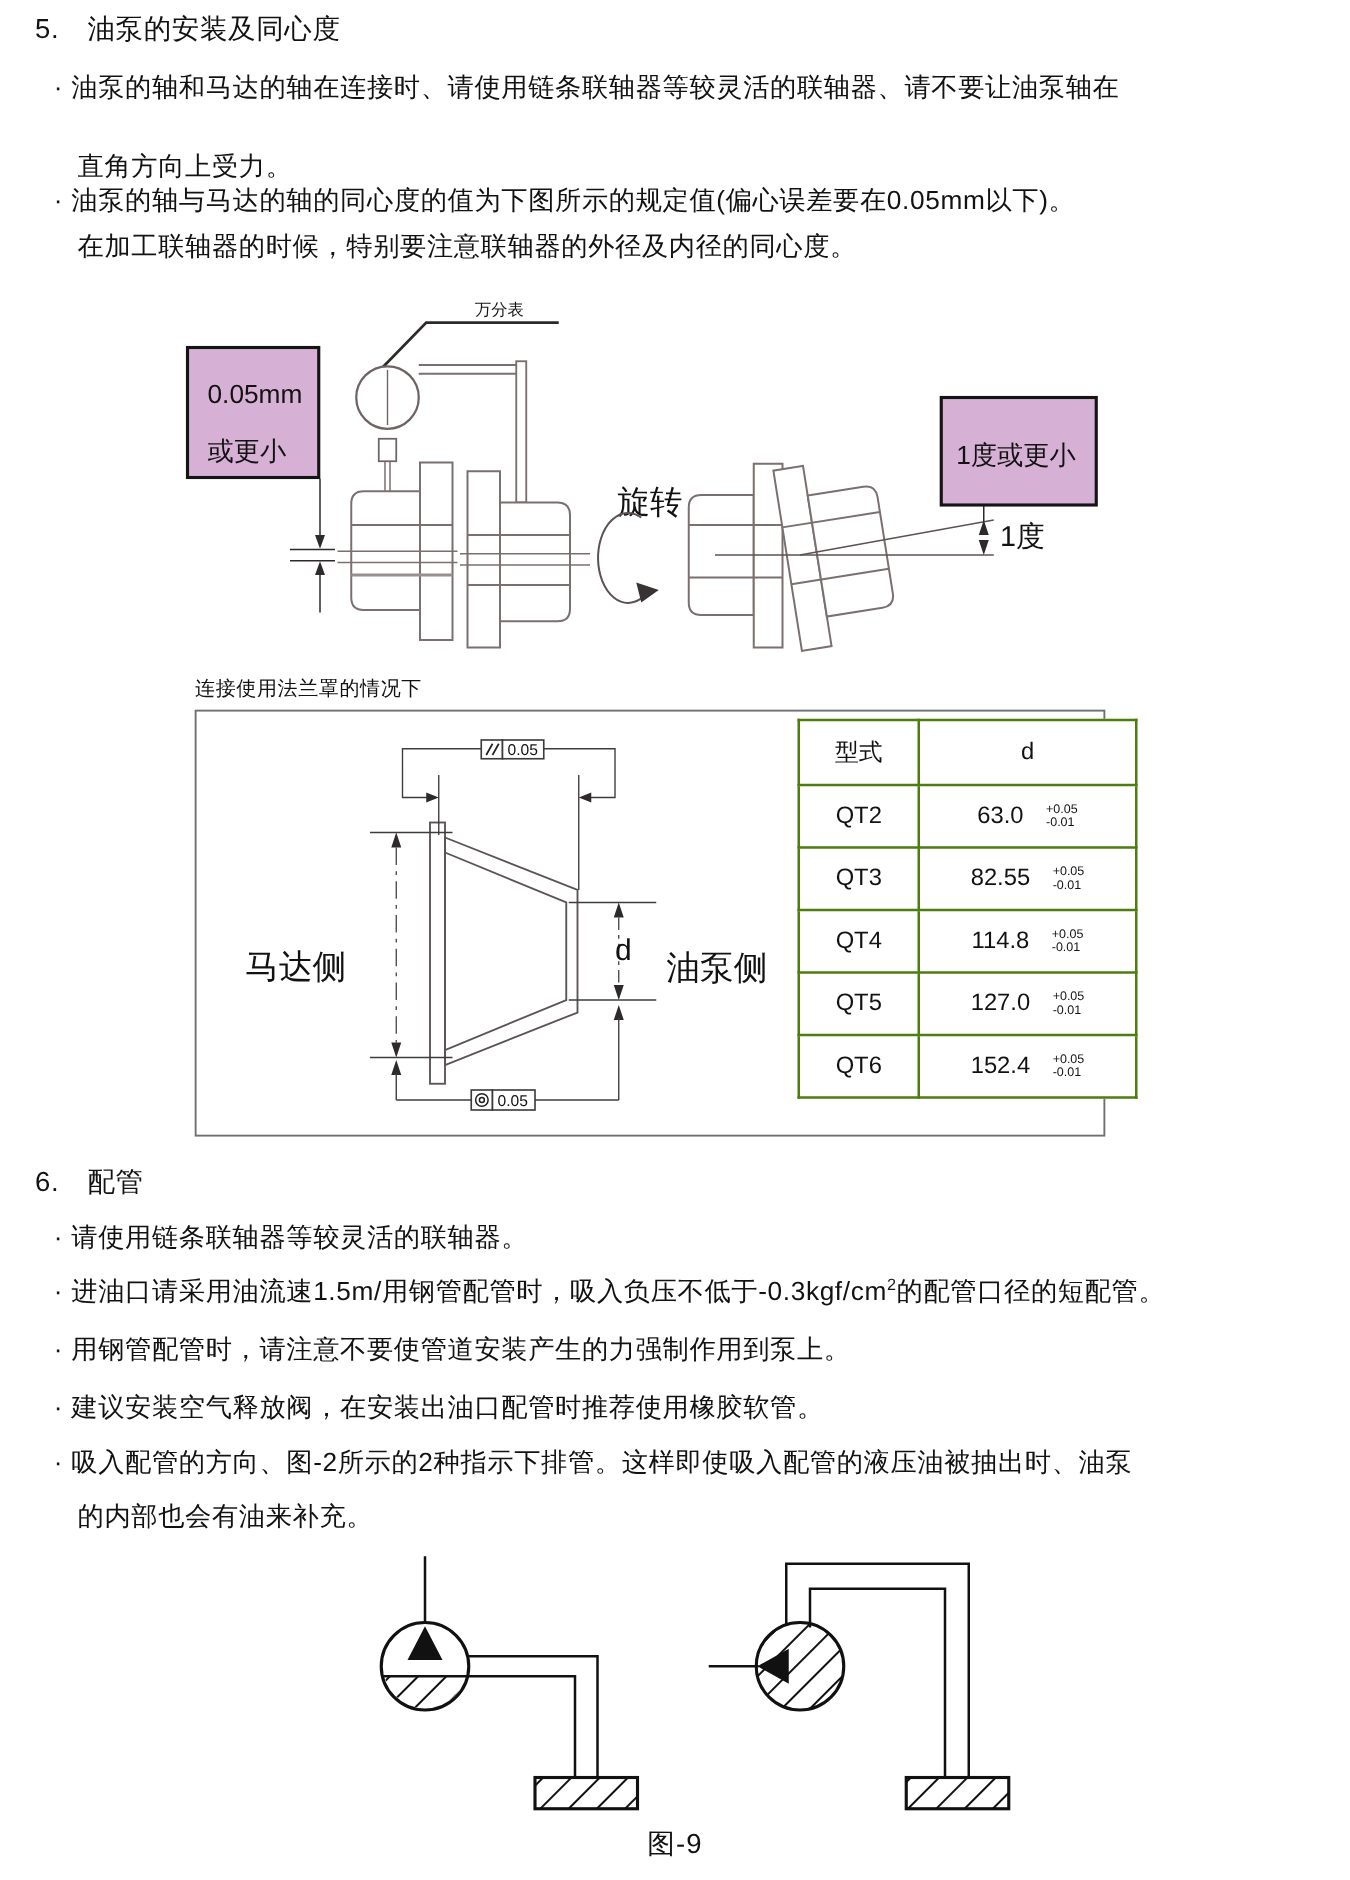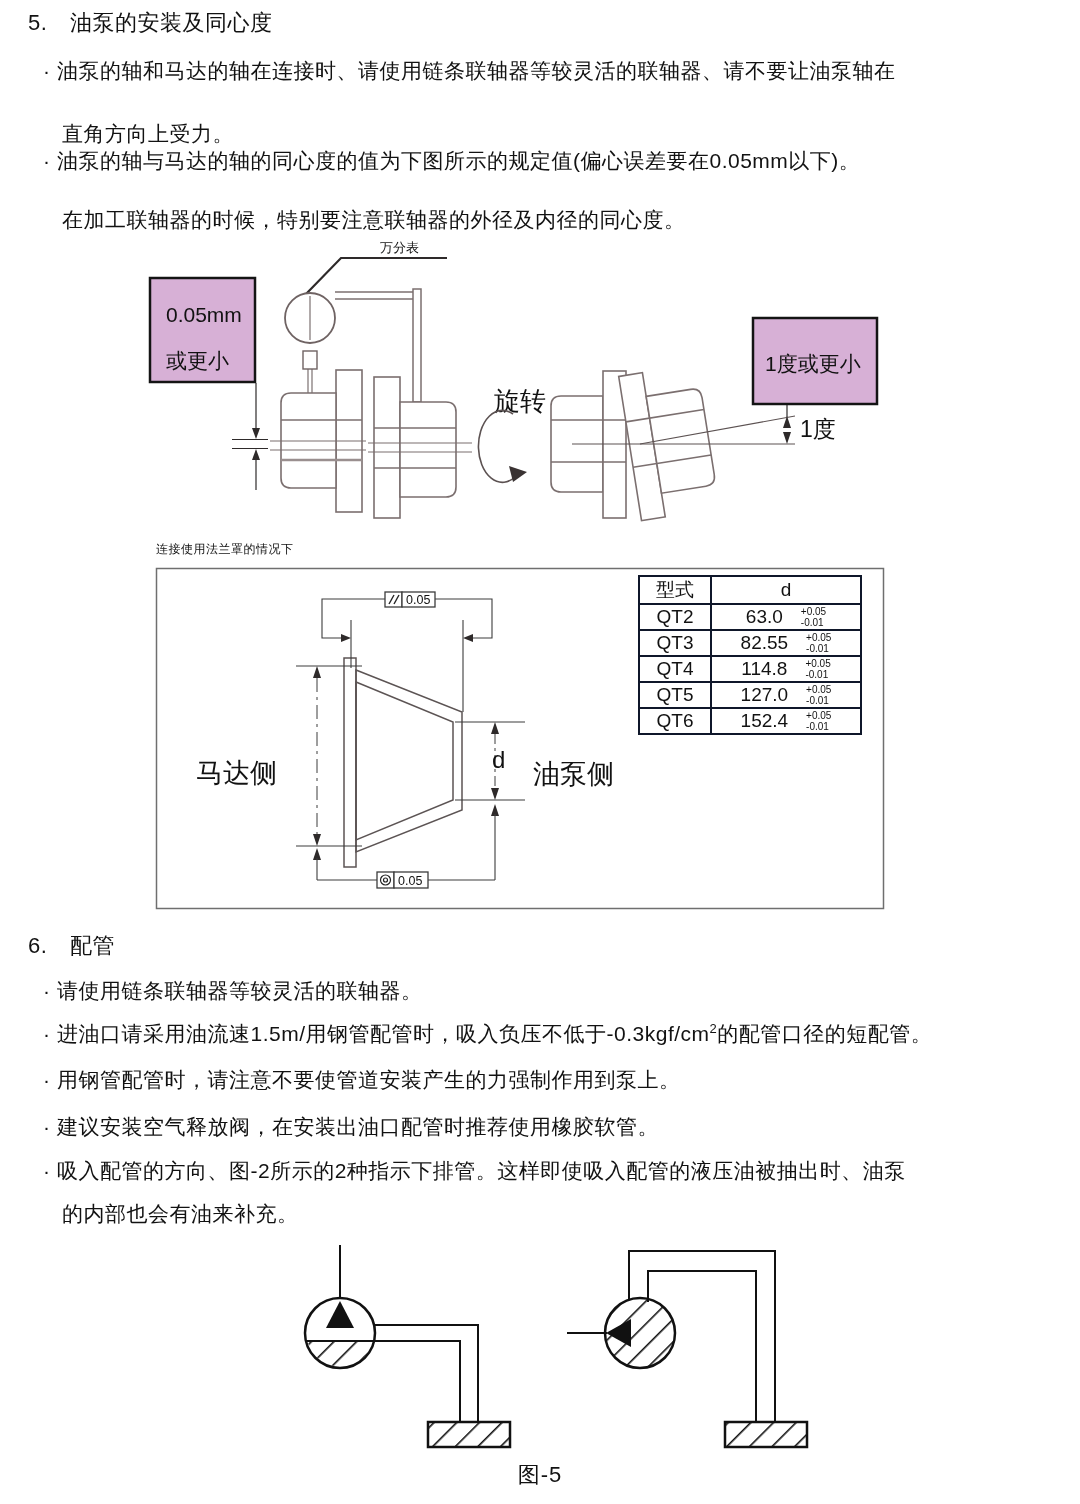--- a/index.html
+++ b/index.html
@@ -9,27 +9,27 @@
     overflow:hidden;
   }
   .abs{position:absolute;}
   .txt{font-size:21px;letter-spacing:.5px;white-space:nowrap;line-height:1.2;}
   .heading{font-size:22px;letter-spacing:.5px;white-space:nowrap;}
   .heading .num{display:inline-block;}
   .heading .ttl{display:inline-block;margin-left:16px;}
   .bullet-line{display:flex;align-items:flex-start;}
   .bullet-line .mark{width:14px;display:inline-block;font-size:21px;}
   sup.s2{font-size:13px;vertical-align:super;line-height:0;}
-  .caption{font-size:12px;letter-spacing:.5px;white-space:nowrap;}
+  .caption{font-size:16px;letter-spacing:.5px;white-space:nowrap;}
   .figcap{font-size:22px;letter-spacing:1px;text-align:center;left:0;right:0;}
   svg text{font-family:"Liberation Sans","DejaVu Sans",sans-serif;fill:#121212;}
   
   table.spec{border-collapse:collapse;table-layout:fixed;background:#fff;}
   table.spec th,table.spec td{
-    border:2px solid #0f172a;padding:0;text-align:center;vertical-align:middle;
+    border:2px solid #4d7c0f;padding:12px;text-align:center;vertical-align:middle;
     font-weight:400;font-size:19px;height:24px;overflow:hidden;
   }
   table.spec .c1{width:70px;}
   table.spec .c2{width:148px;}
   .valwrap{display:flex;align-items:flex-end;justify-content:center;gap:3px;}
   .tol{display:inline-flex;flex-direction:column;font-size:10px;line-height:1.1;text-align:left;margin-left:15px;}
 </style>
 </head>
 <body>
 
@@ -41,21 +41,21 @@
 <div class="abs txt bullet-line" style="top:58px;left:43px;">
   <span class="mark">·</span>
   <span>油泵的轴和马达的轴在连接时、请使用链条联轴器等较灵活的联轴器、请不要让油泵轴在</span>
 </div>
 <div class="abs txt" style="top:101px;left:62px;margin-top:20px;">直角方向上受力。</div>
 
 <div class="abs txt bullet-line" style="top:148px;left:43px;">
   <span class="mark">·</span>
   <span>油泵的轴与马达的轴的同心度的值为下图所示的规定值(偏心误差要在0.05mm以下)。</span>
 </div>
-<div class="abs txt" style="top:207px;left:62px;">在加工联轴器的时候，特别要注意联轴器的外径及内径的同心度。</div>
+<div class="abs txt" style="top:185px;left:62px;">在加工联轴器的时候，特别要注意联轴器的外径及内径的同心度。</div>
 
 <svg class="abs" style="left:90px;top:235px;" width="900" height="305" viewBox="90 235 900 305">
 
   <g>
     <text x="380" y="252" font-size="13">万分表</text>
     <polyline points="447,258 341,258 306,294" fill="none" stroke="#2e2a2a" stroke-width="2.2"></polyline>
   </g>
 
   <g>
     <rect x="150" y="278" width="105" height="104" stroke="#141414" stroke-width="2.5" fill="#d7b0d6"></rect>
@@ -329,13 +329,13 @@
     <circle cx="640" cy="1333" r="35" fill="url(#hatch)" stroke="#111111" stroke-width="2.5"></circle>
     <polygon points="606,1333 631,1319 631,1347" fill="#111111"></polygon>
     <g stroke="#111111" stroke-width="2" fill="none">
       <polyline points="629,1299 629,1251 775,1251 775,1422"></polyline>
       <polyline points="648,1302 648,1271 756,1271 756,1422"></polyline>
     </g>
     <rect x="725" y="1422" width="82" height="25" fill="url(#hatch)" stroke="#111111" stroke-width="2.5"></rect>
   </g>
 </svg>
 
-<div class="abs figcap" style="top:1460px;">图-5</div>
+<div class="abs figcap" style="top:1460px;">图-9</div>
 
 </body></html>

